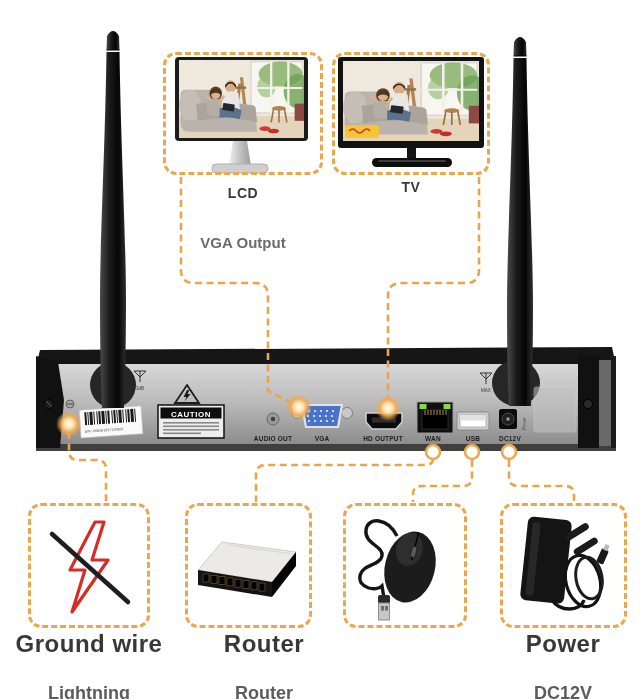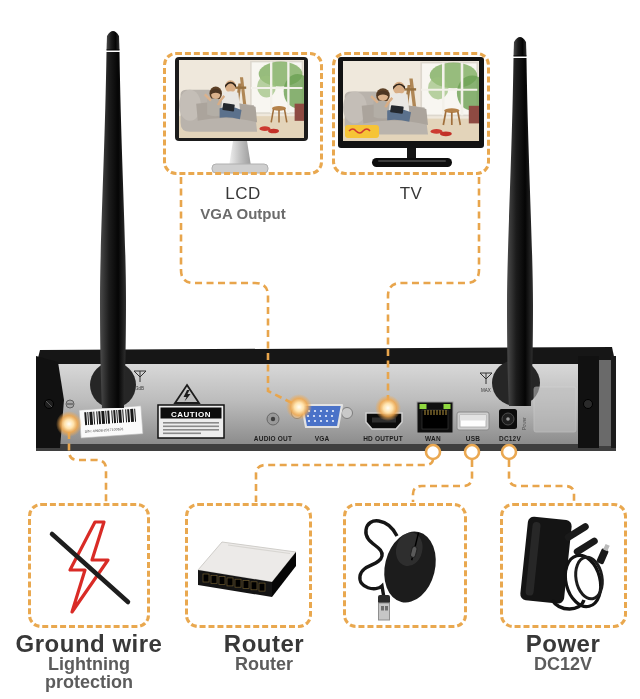--- a/index.html
+++ b/index.html
@@ -2,22 +2,22 @@
 <html><head>
 <meta charset="utf-8">
 <style>
   html,body{margin:0;padding:0;background:#fff;}
   #stage{position:relative;width:640px;height:699px;background:#ffffff;overflow:hidden;
          font-family:"Liberation Sans",sans-serif;}
   #art{position:absolute;left:0;top:0;}
   svg text{font-family:"Liberation Sans",sans-serif;}
   .dash-box{position:absolute;border:3px dashed #e9a84f;border-radius:13px;background:transparent;}
   .cap{position:absolute;text-align:center;color:#383838;}
-  .cap .t1{font-size:17px;font-weight:normal;line-height:23px;letter-spacing:.5px;}
-  .cap .t2{font-size:15px;font-weight:bold;color:#6b6b6b;line-height:18px;}
+  .cap .t1{font-size:14px;font-weight:bold;line-height:23px;letter-spacing:.5px;}
+  .cap .t2{font-size:15px;font-weight:bold;color:#6b6b6b;line-height:18px;margin-top:29px;}
   .cap-sm .t1{font-size:24px;font-weight:bold;line-height:22px;}
   .cap-sm .t2{font-size:18px;font-weight:bold;color:#5c5c5c;line-height:18px;}
 </style>
 </head>
 <body>
 
 <div id="stage">
 
 <svg id="art" width="640" height="699" viewBox="0 0 640 699">
   <defs>
@@ -301,21 +301,21 @@
 <div class="dash-box" style="left:332px;top:52px;width:152px;height:117px;"></div>
 <div class="dash-box" style="left:28px;top:503px;width:116px;height:119px;"></div>
 <div class="dash-box" style="left:185px;top:503px;width:121px;height:119px;"></div>
 <div class="dash-box" style="left:343px;top:503px;width:118px;height:119px;"></div>
 <div class="dash-box" style="left:500px;top:503px;width:121px;height:119px;"></div>
 
 <div class="cap" style="left:163px;top:182px;width:160px;position:absolute;">
   <div class="t1">LCD</div>
   <div class="t2">VGA Output</div>
 </div>
-<div class="cap" style="left:332px;top:182px;width:158px;position:absolute;">
+<div class="cap" style="left:332px;top:176px;width:158px;position:absolute;">
   <div class="t1">TV</div>
 </div>
 
 <div class="cap cap-sm" style="left:9px;top:633px;width:160px;position:absolute;">
   <div class="t1">Ground wire</div>
   <div class="t2">Lightning protection</div>
 </div>
 <div class="cap cap-sm" style="left:184px;top:633px;width:160px;position:absolute;">
   <div class="t1">Router</div>
   <div class="t2">Router</div>

